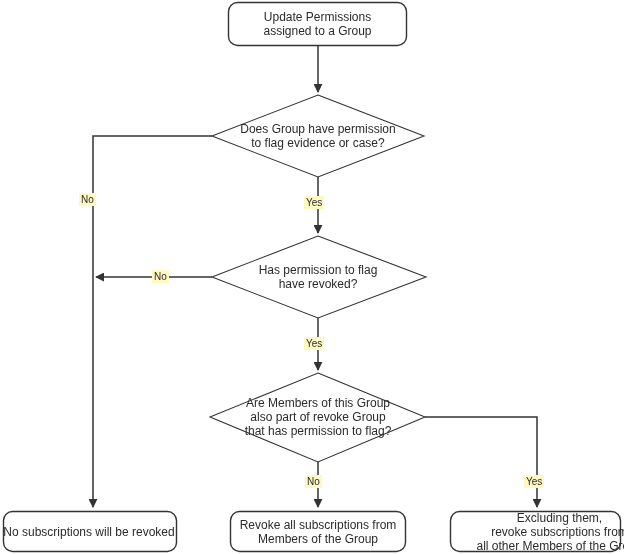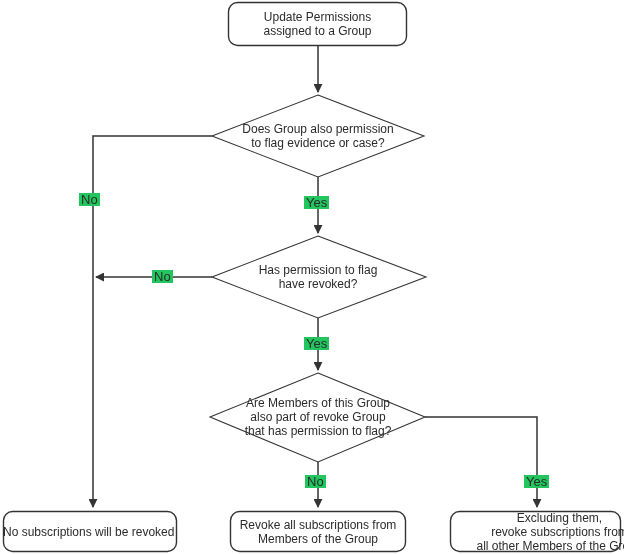--- a/index.html
+++ b/index.html
@@ -27,24 +27,24 @@
     font-family: "Liberation Sans", sans-serif;
     font-size: 12px;
     line-height: 14px;
     color: #2b2b2b;
     white-space: pre;
     pointer-events: none;
   }
   .edge-label {
     position: absolute;
     font-family: "Liberation Sans", sans-serif;
-    font-size: 13px;
+    font-size: 10px;
     line-height: 13px;
     color: #2b2b2b;
-    background: #22c55e;
+    background: #fef9c3;
     padding: 0 2px;
     white-space: nowrap;
   }
 </style>
 </head>
 <body>
 
 <svg id="flow-canvas" viewBox="0 0 624 554" width="624" height="554" xmlns="http://www.w3.org/2000/svg">
   <defs>
     <marker id="arrow" viewBox="0 0 10 10" refX="9" refY="5" markerWidth="6" markerHeight="6" orient="auto-start-reverse">
@@ -77,31 +77,31 @@
   <path d="M 318 318 L 318 370" stroke="#333333" stroke-width="1.5" fill="none" marker-end="url(#arrow)"></path>
 
   <path d="M 318 462 L 318 507" stroke="#333333" stroke-width="1.5" fill="none" marker-end="url(#arrow)"></path>
 
   <path d="M 425 417 L 537 417 L 537 507" stroke="#333333" stroke-width="1.5" fill="none" marker-end="url(#arrow)"></path>
 </svg>
 
 <div class="node-text" style="left:228px; top:10px; width:179px;">Update Permissions
 assigned to a Group</div>
 
-<div class="node-text" style="left:208px; top:122px; width:220px;">Does Group also permission
+<div class="node-text" style="left:208px; top:122px; width:220px;">Does Group have permission
 to flag evidence or case?</div>
 
 <div class="node-text" style="left:208px; top:263px; width:220px;">Has permission to flag
 have revoked?</div>
 
 <div class="node-text" style="left:206px; top:396px; width:224px;">Are Members of this Group
 also part of revoke Group
 that has permission to flag?</div>
 
-<div class="node-text" style="left:3px; top:525px; width:156px;">No subscriptions will be revoked</div>
+<div class="node-text" style="left:3px; top:525px; width:172px;">No subscriptions will be revoked</div>
 
 <div class="node-text" style="left:230px; top:518px; width:176px;">Revoke all subscriptions from
 Members of the Group</div>
 
 <div class="node-text" style="left:474px; top:511px; width:171px;text-align:center;">Excluding them,
 revoke subscriptions from
 all other Members of the Group</div>
 
 <div class="edge-label" style="left:79px; top:193px;">No</div>
 

